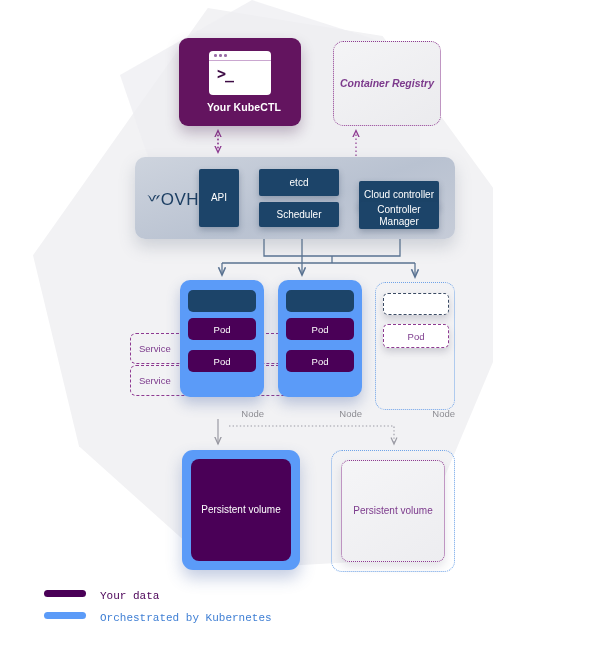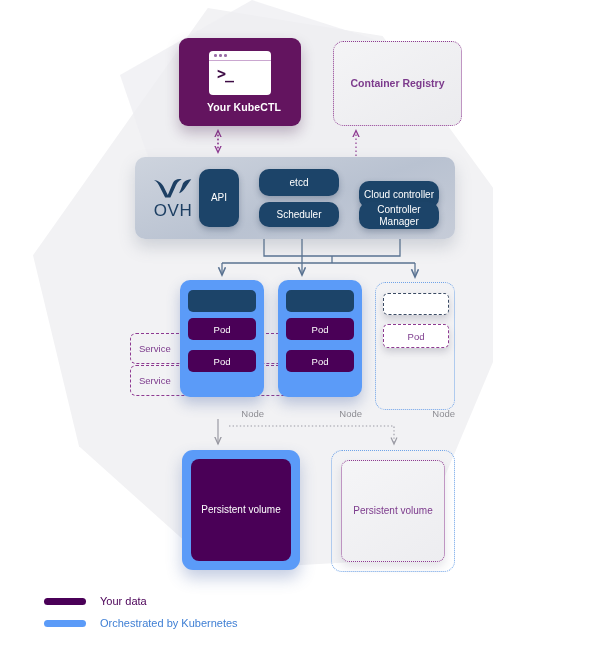--- a/index.html
+++ b/index.html
@@ -87,54 +87,54 @@
   }
   .kubectl .cap {
     color: #ffffff; font-size: 10.5px; font-weight: 700;
     letter-spacing: .1px;
     margin-left: 8px;
   }
 
   
   .registry {
     left: 333px; top: 41px;
-    width: 129px; height: 85px;
+    width: 108px; height: 85px;
     border: 1.6px dotted #8e3a91;
     border-radius: 10px;
     background: linear-gradient(150deg,#f4f4f6 0%, #ebebee 100%);
-    color: #7c3a8c; font-size: 10.5px; font-weight: 600;
+    color: #7c3a8c; font-size: 10.5px; font-weight: 600; font-style: italic;
   }
 
   
   .cplane {
     position: absolute;
     left: 135px; top: 157px;
     width: 320px; height: 82px;
     border-radius: 10px;
     background: linear-gradient(160deg,#ced4de 0%, #b9c2d1 55%, #c6ccd8 100%);
     box-shadow: 0 8px 16px rgba(100,110,130,.25);
   }
   .ovh-logo {
     position: absolute; left: 12px; top: 14px;
     width: 52px; height: 54px;
-    display: flex; flex-direction: column;
+    display: flex; flex-direction: row;
     align-items: center; justify-content: center;
   }
   .ovh-logo .mark { width: 40px; height: 22px; display:block; }
   .ovh-logo .word {
     color: #1d3f63; font-size: 17px; font-weight: 500;
     letter-spacing: .5px; line-height: 1; margin-top: 3px;
   }
   .cp-box {
     position: absolute;
     box-sizing: border-box;
     display: flex; align-items: center; justify-content: center;
     background: #1c4469;
     color: #ffffff;
-    border-radius: 10px;
+    border-radius: 2px;
     font-size: 10px; font-weight: 500;
     text-align: center; line-height: 1.16;
     box-shadow: 0 3px 6px rgba(30,50,80,.3);
   }
   .cp-api      { left: 64px;  top: 12px; width: 40px;  height: 58px; text-align: center; }
   .cp-etcd     { left: 124px; top: 12px; width: 80px;  height: 27px; }
   .cp-sched    { left: 124px; top: 45px; width: 80px;  height: 25px; }
   .cp-cloud    { left: 224px; top: 24px; width: 80px;  height: 27px; }
   .cp-ctrlmgr  { left: 224px; top: 45px; width: 80px;  height: 27px; }
 
@@ -260,22 +260,23 @@
     width: 590px; height: 658px;
     pointer-events: none;
   }
 
   
   .legend {
     position: absolute;
     left: 44px; top: 590px;
   }
   .legend-row {
-    display: flex; align-items: center;
+    display: flex; 
     height: 22px;
+    font-family: Liberation Mono, monospace;
   }
   .legend-sw {
     width: 42px; height: 7px; border-radius: 4px;
     margin-right: 14px; flex: 0 0 auto;
   }
   .legend-tx { font-size: 11px; font-weight: 500; }
 </style>
 </head>
 <body>
 

